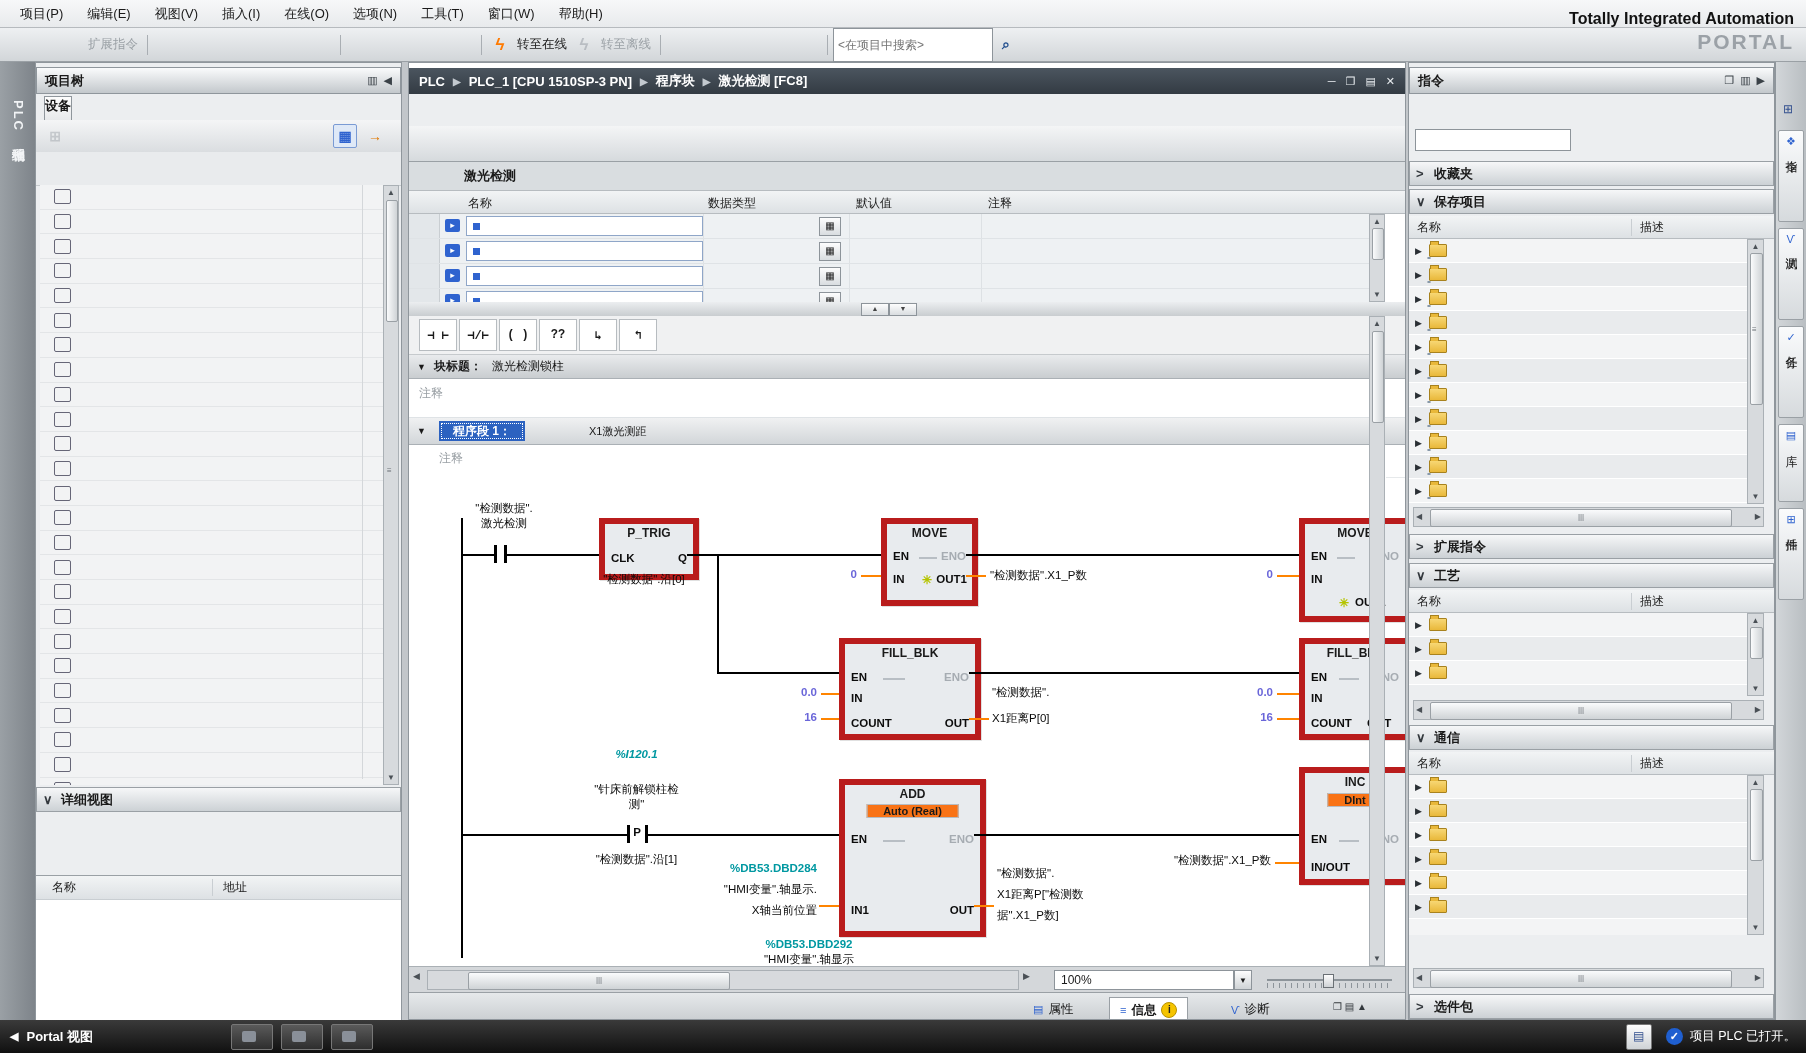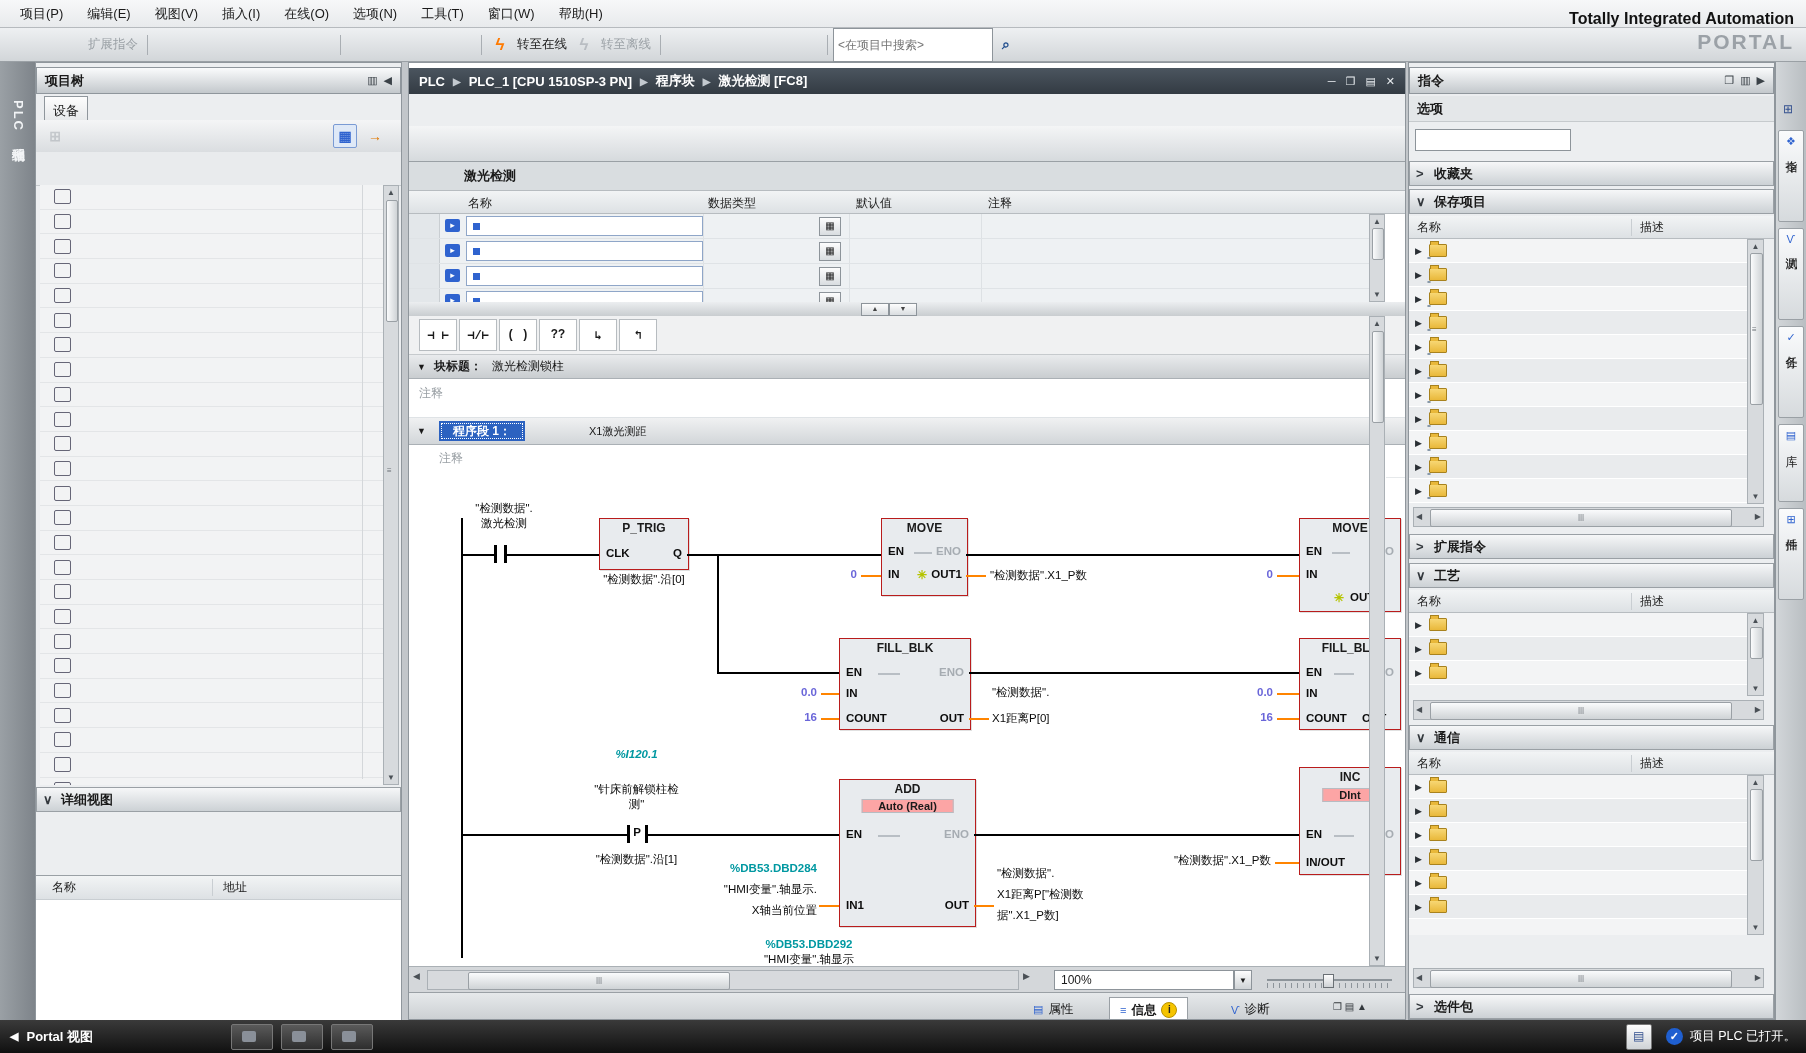--- a/index.html
+++ b/index.html
@@ -24,21 +24,21 @@
   #lstrip .vt{writing-mode:vertical-rl;color:#f2f4f6;font-weight:bold;font-size:13px;margin:38px 0 0 9px;letter-spacing:2px;}
   
   .phdr{background:linear-gradient(#fafbfc,#c3c8cc);border:1px solid #8f969c;display:flex;align-items:center;padding:0 8px;box-sizing:border-box;font-weight:bold;font-size:13px;}
   .phdr .sp{flex:1;}
   .hic{font-size:11px;color:#3b4248;margin-left:6px;font-weight:normal;}
   .sect{background:linear-gradient(#f6f7f8,#ccd1d5);border:1px solid #9aa0a5;display:flex;align-items:center;font-weight:bold;font-size:13px;padding:0 6px;box-sizing:border-box;}
   .sect .chev{width:18px;color:#33383d;font-weight:bold;}
   .colhdr{background:linear-gradient(#f2f4f5,#dde1e4);border-bottom:1px solid #b7bcc0;display:flex;align-items:center;font-size:12px;color:#222;box-sizing:border-box;}
   
   #tree-panel{left:35px;top:62px;width:367px;height:958px;background:#eceef0;border:1px solid #8f969c;box-sizing:border-box;}
-  .tab{background:linear-gradient(#fdfdfd,#e7e9eb);border:1px solid #8f969c;border-bottom:none;display:inline-flex;align-items:flex-end;padding:0 8px;font-weight:normal;font-size:13px;height:24px;box-sizing:border-box;}
+  .tab{background:linear-gradient(#fdfdfd,#e7e9eb);border:1px solid #8f969c;border-bottom:none;display:inline-flex;align-items:flex-start;padding:0 0;font-weight:bold;font-size:13px;height:24px;box-sizing:border-box;}
   #tree-rows{left:4px;top:122px;width:343px;height:600px;background:#f2f3f4;overflow:hidden;}
   .trow{height:23.7px;display:flex;align-items:center;border-bottom:1px solid #e3e5e7;position:relative;}
   .trow .tw{display:inline-block;height:1px;}
   .trow .arrow{width:14px;font-size:9px;color:#2a2f34;text-align:center;}
   .ticon{width:15px;height:13px;display:inline-flex;align-items:center;justify-content:center;font-size:9px;border:1px solid #667;border-radius:2px;margin-right:6px;position:relative;}
   .tlabel{font-size:12.5px;white-space:nowrap;}
   .sb{background:#d7dadd;border:1px solid #aab0b5;box-sizing:border-box;}
   .sb .ar{position:absolute;left:0;right:0;text-align:center;font-size:8px;color:#4a5056;}
   .thumb{position:absolute;background:linear-gradient(90deg,#fafbfc,#cfd3d6);border:1px solid #9aa0a5;border-radius:2px;}
   .hthumb{position:absolute;background:linear-gradient(#fafbfc,#cfd3d6);border:1px solid #9aa0a5;border-radius:2px;text-align:center;font-size:8px;color:#6a7075;line-height:14px;}
@@ -73,23 +73,23 @@
   .cmt{color:#9aa0a5;font-size:12px;position:absolute;left:10px;top:6px;}
   #nethdr{left:0;top:355px;width:996px;height:26px;background:linear-gradient(#f0f1f2,#d2d6d9);border-bottom:1px solid #aab0b5;}
   #netchip{position:absolute;left:30px;top:3px;height:20px;background:#2c62c0;color:#fff;font-weight:bold;padding:0 14px;line-height:20px;outline:1px dotted #fff;outline-offset:-3px;}
   #nettitle{position:absolute;left:180px;top:6px;font-size:11px;}
   #netcmt{left:0;top:381px;width:996px;height:33px;border-bottom:1px solid #e6e9eb;}
   
   .hw{position:absolute;height:2px;background:#000;}
   .vw{position:absolute;width:2px;background:#000;}
   .ow{position:absolute;height:2px;background:#ff8400;}
   .cb{position:absolute;width:3px;height:18px;background:#000;}
-  .lbox{position:absolute;background:#e8ebee;border:1px solid #b91c1c;box-shadow:1px 1px 0 rgba(0,0,0,.12);}
+  .lbox{position:absolute;background:#e8ebee;border:6px solid #b91c1c;box-shadow:1px 1px 0 rgba(0,0,0,.12);}
   .lbox .bt{position:absolute;top:2px;left:0;right:0;text-align:center;font-weight:bold;font-size:12px;}
-  .lbox .sub{position:absolute;left:50%;transform:translateX(-50%);background:#fca5a5;border:1px solid #b6bcc2;font-size:11px;font-weight:bold;padding:0 16px;white-space:nowrap;}
+  .lbox .sub{position:absolute;left:50%;transform:translateX(-50%);background:#f97316;border:1px solid #b6bcc2;font-size:11px;font-weight:bold;padding:0 16px;white-space:nowrap;}
   .pin{position:absolute;font-weight:bold;font-size:11.5px;color:#0c0c0c;white-space:nowrap;}
   .pin.gray{color:#a6acb2;}
   .endash{position:absolute;height:2px;background:#b8bec4;}
   .opd{position:absolute;font-size:11.5px;color:#0b0b0b;white-space:pre-line;line-height:15px;}
   .opd.ctr{text-align:center;}
   .opd.rt{text-align:right;}
   .addr{color:#0098a1;font-weight:bold;}
   .val{position:absolute;color:#6a66d9;font-weight:bold;font-size:11.5px;text-align:right;}
   .star{position:absolute;color:#b5c400;font-size:12px;font-weight:bold;}
   
@@ -785,23 +785,20 @@
 </div>
 
 <div class="abs" id="rpanel">
   <div class="abs phdr" style="left:0;top:4px;width:365px;height:27px;">
     <span>指令</span>
       <span class="sp"></span>
     <span class="hic">❐</span>
     <span class="hic">▥</span>
     <span class="hic">▶</span>
   </div>
-  <div class="abs" style="left:0;top:33px;width:365px;height:26px;background:#e4e7e9;border-bottom:1px solid #c6cacd;display:flex;align-items:center;padding-left:8px;box-sizing:border-box;font-weight:bold;font-size:13px;">
-    <span>选项</span>
-  </div>
   <div class="abs" style="left:0;top:59px;width:365px;height:36px;display:flex;align-items:center;padding-left:6px;box-sizing:border-box;background:#eceef0;">
     <input id="rsearch" style="">
 
       <span class="ic"></span>
 
       <span class="ic"></span>
 
       <span class="ic"></span>
 
       <span class="ic"></span>

